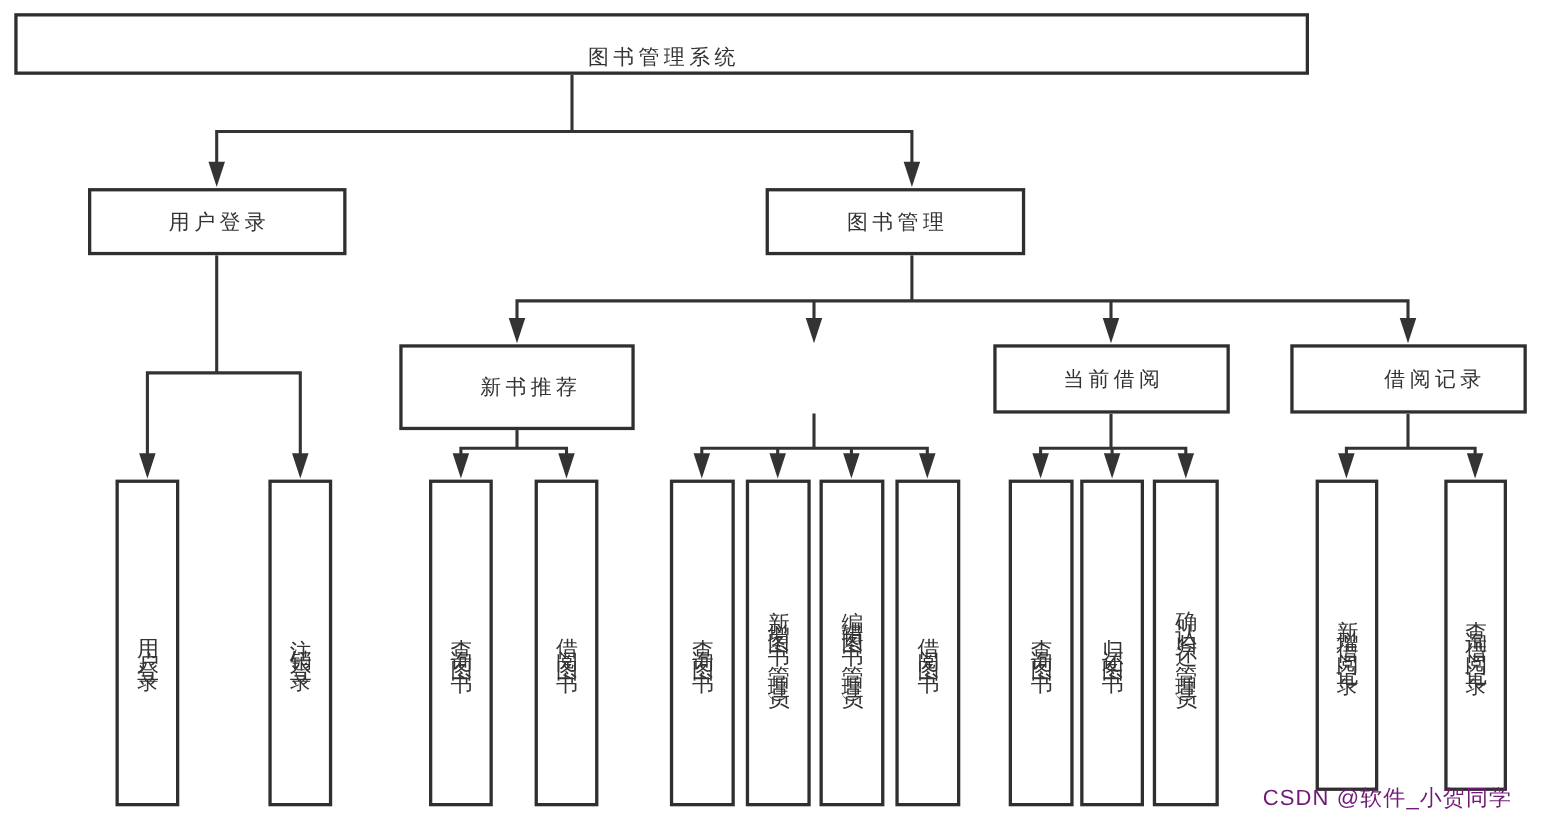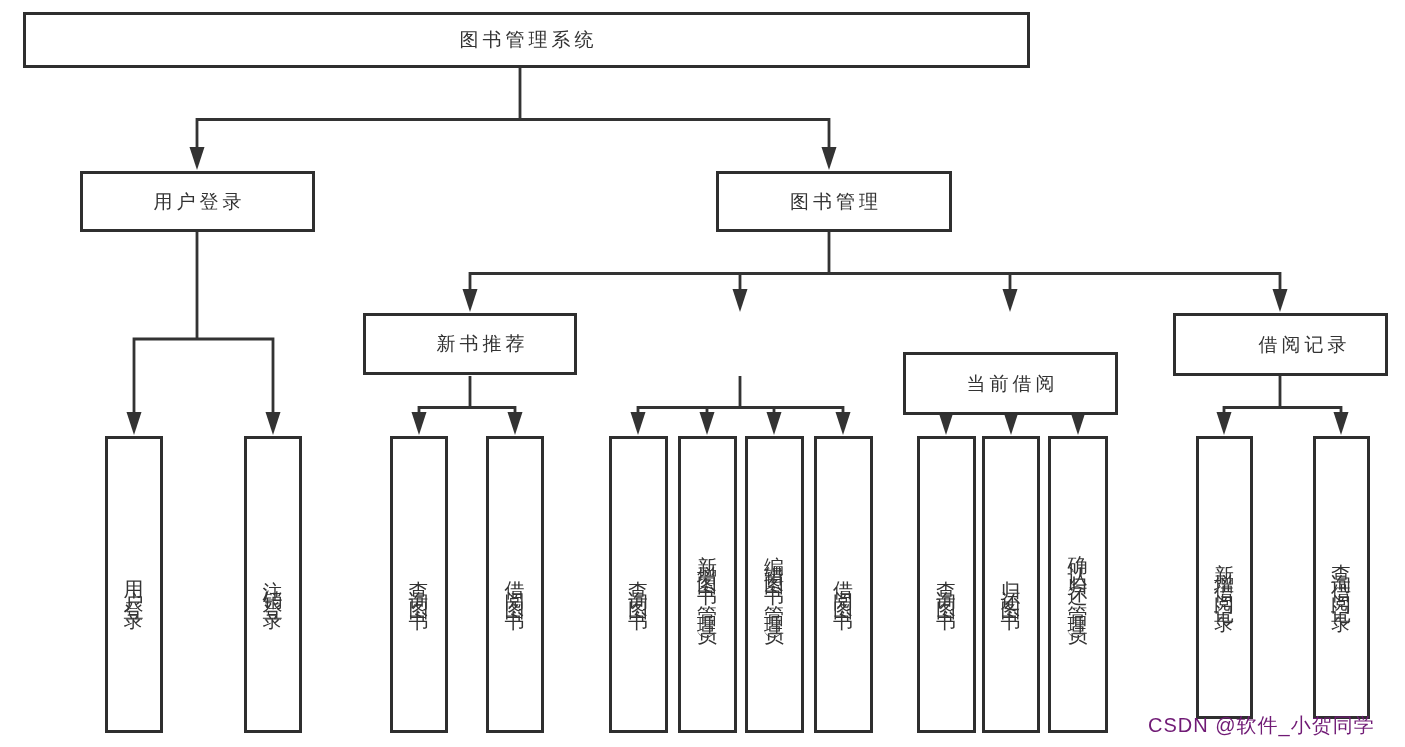--- a/index.html
+++ b/index.html
@@ -92,35 +92,35 @@
       <polygon points="766.5,412 781.5,412 774,435"></polygon>
       <polygon points="835.5,412 850.5,412 843,435"></polygon>
       <polygon points="938.5,412 953.5,412 946,435"></polygon>
       <polygon points="1003.5,412 1018.5,412 1011,435"></polygon>
       <polygon points="1070.5,412 1085.5,412 1078,435"></polygon>
       <polygon points="1216.5,412 1231.5,412 1224,435"></polygon>
       <polygon points="1333.5,412 1348.5,412 1341,435"></polygon>
     </g>
   </svg>
 
-  <div class="node" style="left:23px; top:12px; width:1007px; height:56px;">
+  <div class="node" style="left:13px; top:12px; width:1177px; height:56px;align-items:flex-end;">
     <span class="h-label">图书管理系统</span>
   </div>
 
   <div class="node" style="left:80px; top:171px; width:235px; height:61px;">
     <span class="h-label">用户登录</span>
   </div>
-  <div class="node" style="left:716px; top:171px; width:236px; height:61px;">
+  <div class="node" style="left:696px; top:171px; width:236px; height:61px;">
     <span class="h-label">图书管理</span>
   </div>
 
-  <div class="node" style="left:363px; top:313px; width:214px; height:62px;padding-left:21px;">
+  <div class="node" style="left:363px; top:313px; width:214px; height:78px;padding-left:21px;">
     <span class="h-label">新书推荐</span>
   </div>
-  <div class="node" style="left:903px; top:313px; width:215px; height:63px;margin-top:39px;">
+  <div class="node" style="left:903px; top:313px; width:215px; height:63px;">
     <span class="h-label">当前借阅</span>
   </div>
   <div class="node" style="left:1173px; top:313px; width:215px; height:63px;padding-left:44px;">
     <span class="h-label">借阅记录</span>
   </div>
 
   <div class="node" style="left:105px; top:436px; width:58px; height:297px;">
     <span class="v-label">用户登录</span>
   </div>
   <div class="node" style="left:244px; top:436px; width:58px; height:297px;">

